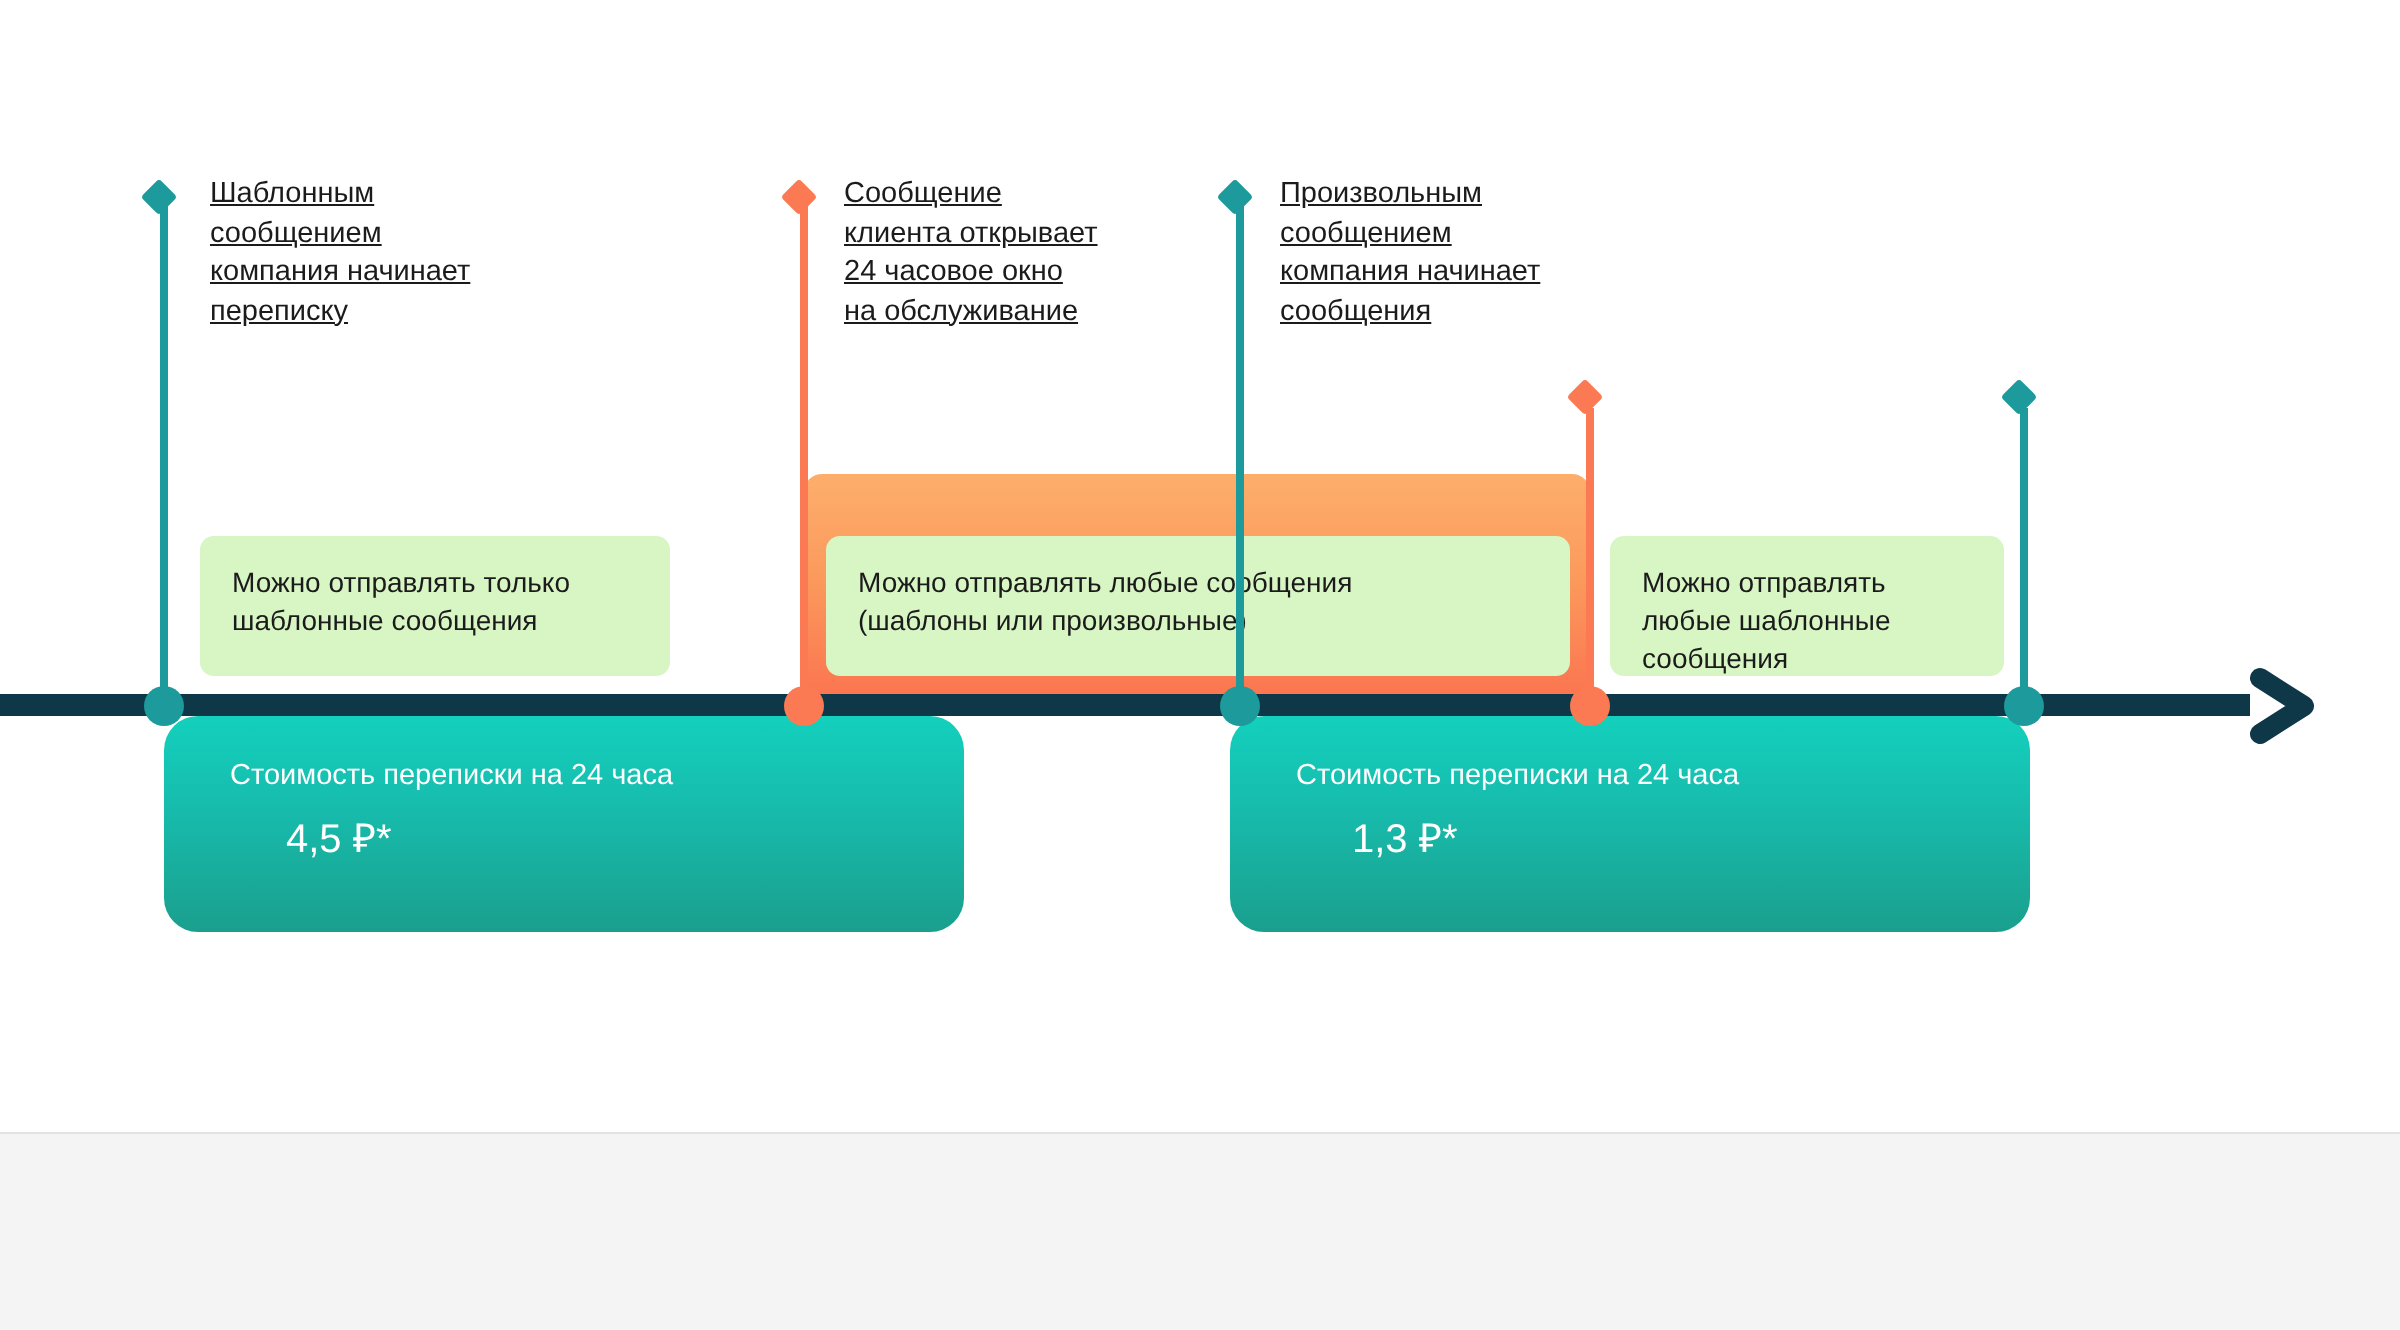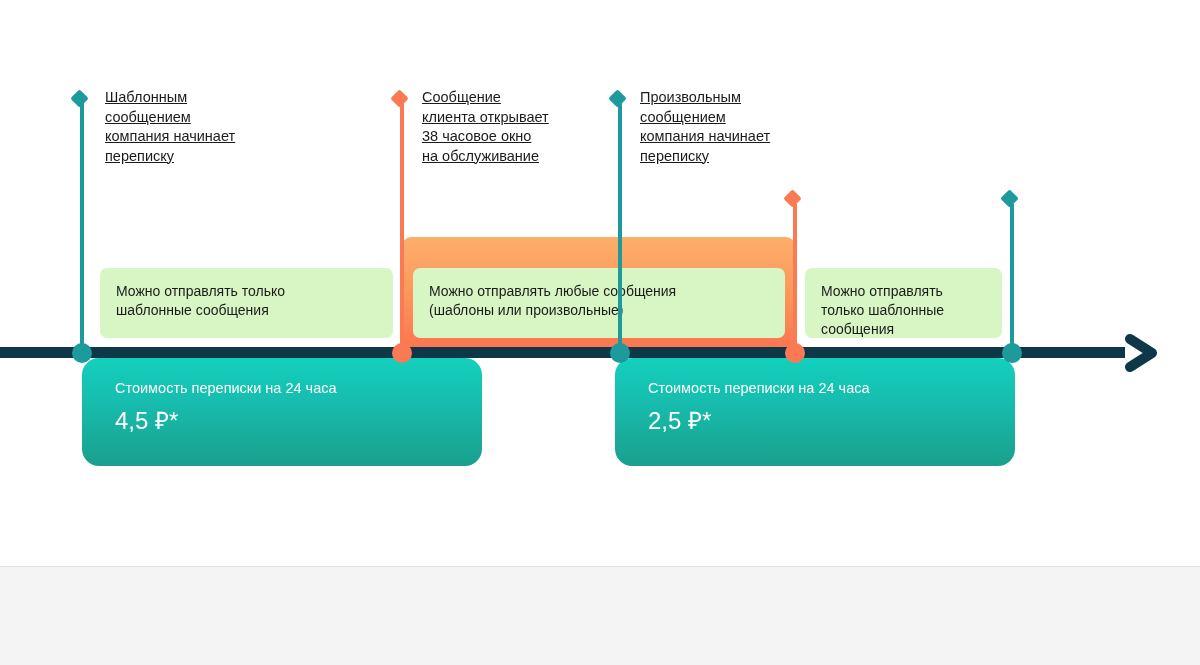--- a/index.html
+++ b/index.html
@@ -118,23 +118,24 @@
     box-sizing: border-box;
     padding: 21px 33px 0 33px;
   }
   .price-card .pc-title {
     font-size: 14.5px;
     line-height: 19px;
     color: #ffffff;
   }
   .price-card .pc-value {
     margin-top: 8px;
-    font-size: 24px;
+    font-size: 20px;
     line-height: 29px;
     color: #ffffff;
+    margin-left: 28px;
   }
 
   
   #footer {
     position: absolute;
     left: 0;
     top: 566px;
     width: 1200px;
     height: 99px;
     background: #f4f4f4;
@@ -146,38 +147,38 @@
 
 <div id="diagram">
 
   <div class="price-card" style="left:82px; top:358px; width:400px; height:108px;">
     <div class="pc-title">Стоимость переписки на 24 часа</div>
     <div class="pc-value">4,5 ₽*</div>
   </div>
 
   <div class="price-card" style="left:615px; top:358px; width:400px; height:108px;">
     <div class="pc-title">Стоимость переписки на 24 часа</div>
-    <div class="pc-value">2,5 ₽*</div>
+    <div class="pc-value">1,3 ₽*</div>
   </div>
 
   <div class="orange-band"></div>
 
-  <div class="green-box" style="left:100px; top:268px; width:293px; height:70px;">
+  <div class="green-box" style="left:100px; top:268px; width:235px; height:70px;">
     <div class="gb-text">Можно отправлять только
 шаблонные сообщения</div>
   </div>
 
   <div class="green-box" style="left:413px; top:268px; width:372px; height:70px;">
     <div class="gb-text">Можно отправлять любые сообщения
 (шаблоны или произвольные)</div>
   </div>
 
   <div class="green-box" style="left:805px; top:268px; width:197px; height:70px;">
     <div class="gb-text">Можно отправлять
-только шаблонные
+любые шаблонные
 сообщения</div>
   </div>
 
   <div class="axis-line"></div>
   <svg class="axis-arrow" viewBox="0 0 40 48">
     <path d="M12 10 L34 24 L12 38" fill="none" stroke="#0e3748" stroke-width="10" stroke-linecap="round" stroke-linejoin="round"></path>
   </svg>
 
   <div class="marker" style="left:82px; top:0;">
     <div class="stem" style="top:98px; height:254px;"></div>
@@ -209,27 +210,27 @@
     <div class="dot" style="top:343px;"></div>
   </div>
 
   <div class="marker-label" style="left:105px; top:88px; width:250px;">Шаблонным
 сообщением
 компания начинает
 переписку</div>
 
   <div class="marker-label" style="left:422px; top:88px; width:210px;">Сообщение
 клиента открывает
-38 часовое окно
+24 часовое окно
 на обслуживание</div>
 
   <div class="marker-label" style="left:640px; top:88px; width:230px;">Произвольным
 сообщением
 компания начинает
-переписку</div>
+сообщения</div>
 
 </div>
 
 <div id="footer">
 
   
 
   
 
   

